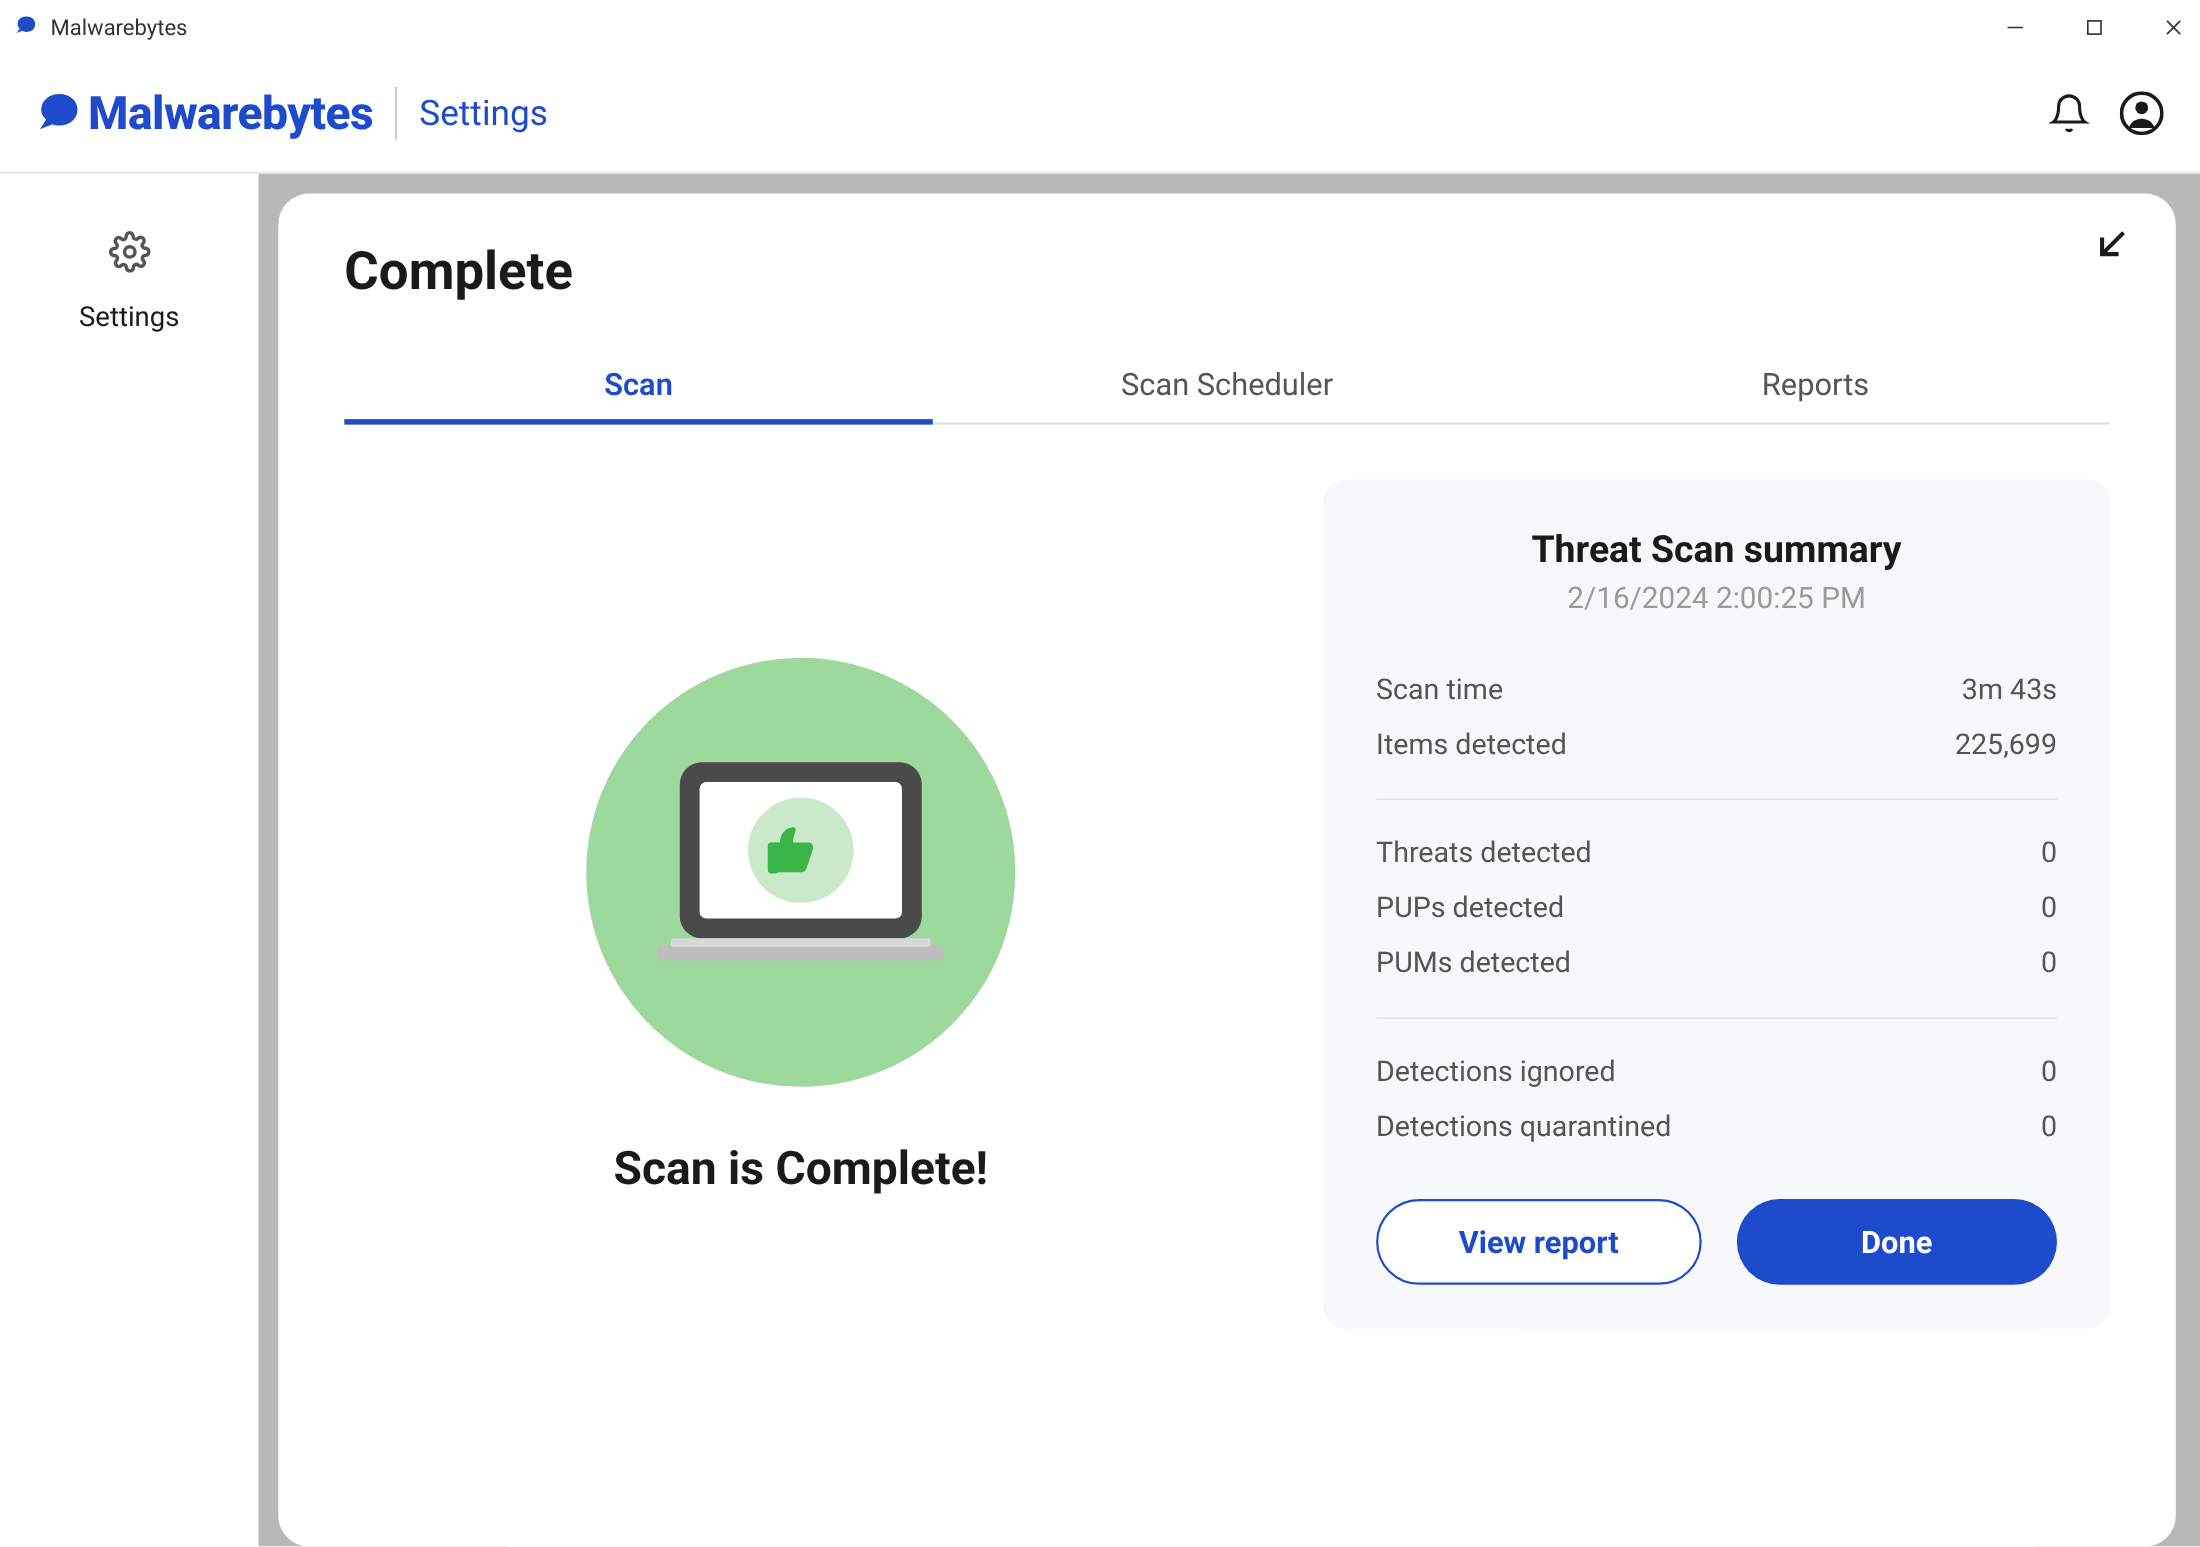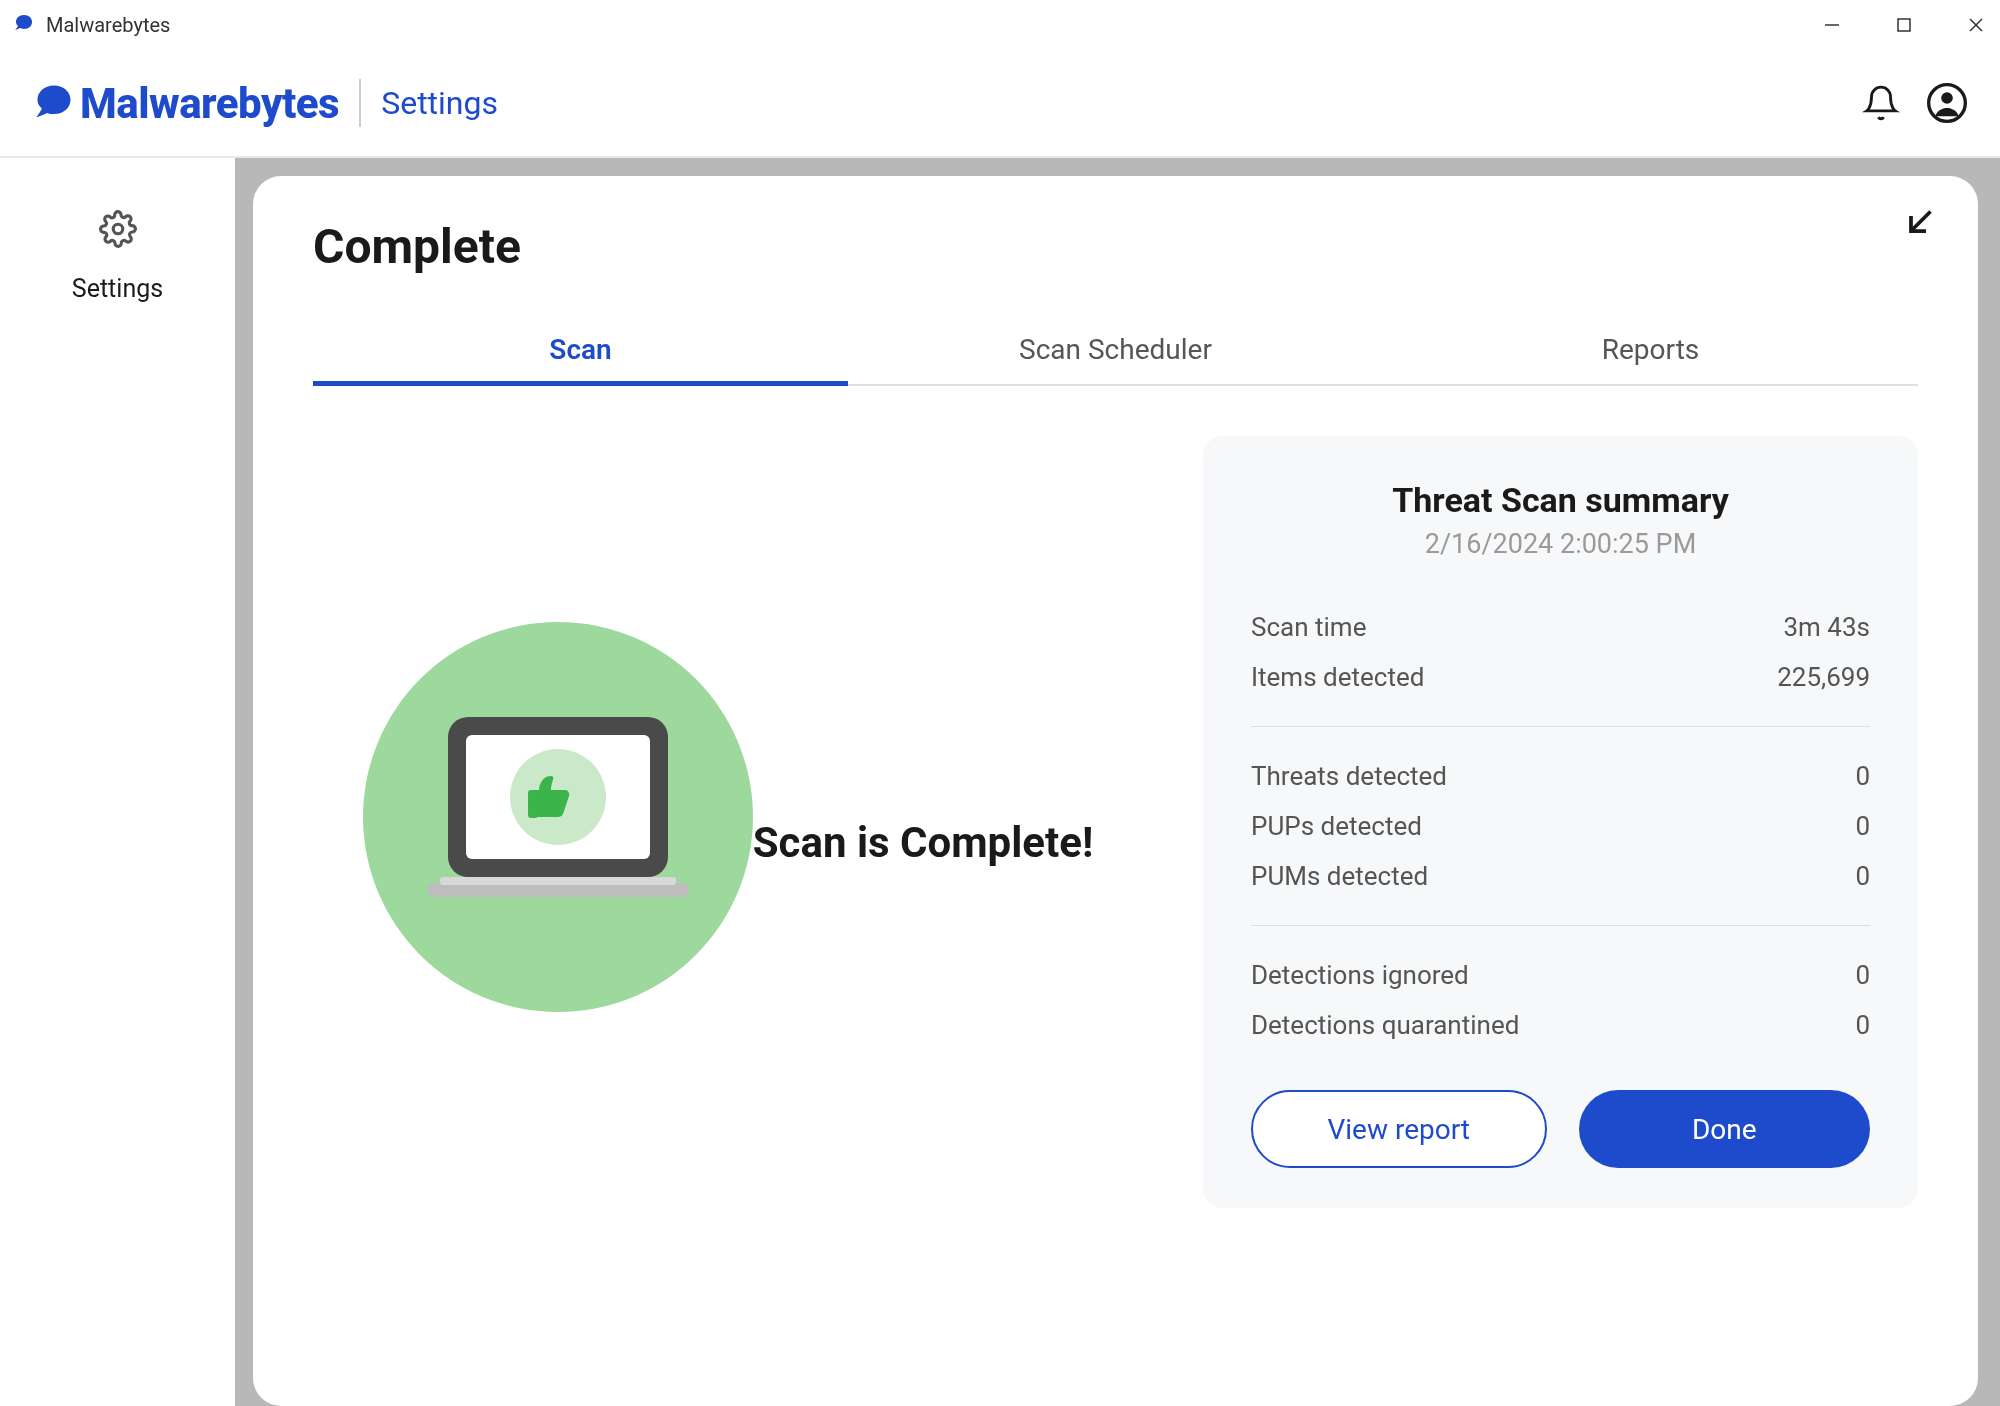--- a/index.html
+++ b/index.html
@@ -31,32 +31,32 @@
 .panel { background: #fff; border-radius: 28px; width: 100%; height: 100%; padding: 42px 60px; position: relative; }
 .collapse-btn { position: absolute; top: 28px; right: 40px; cursor: pointer; }
 .page-title { font-size: 48px; font-weight: 700; color: #1a1a1a; margin-bottom: 40px; }
 
 .tabs { display: flex; border-bottom: 2px solid #e0e0e0; margin-bottom: 50px; }
 .tab { flex: 1; text-align: center; padding: 18px 0; font-size: 28px; color: #555; cursor: pointer; position: relative; }
 .tab.active { color: #1e4bcc; font-weight: 600; }
 .tab.active::after { content: ""; position: absolute; bottom: -2px; left: 0; right: 0; height: 5px; background: #1e4bcc; }
 
 .content-grid { display: flex; gap: 60px; }
-.scan-visual { flex: 1; display: flex; flex-direction: row; align-items: center; justify-content: center; padding-top: 40px; }
+.scan-visual { flex: 1; display: flex; flex-direction: column; align-items: center; justify-content: center; padding-top: 40px; }
 .scan-circle { width: 390px; height: 390px; border-radius: 50%; background: #9dd89d; display: flex; align-items: center; justify-content: center; margin-bottom: 50px; }
 .scan-status { font-size: 42px; font-weight: 700; color: #1a1a1a; }
 
 .summary-card { width: 715px; background: #f7f8fa; border-radius: 20px; padding: 44px 48px 40px; display: flex; flex-direction: column; }
 .summary-title { font-size: 34px; font-weight: 700; color: #1a1a1a; text-align: center; margin-bottom: 8px; }
 .summary-date { font-size: 27px; color: #9a9a9a; text-align: center; margin-bottom: 42px; }
 .summary-row { display: flex; justify-content: space-between; font-size: 26px; color: #555; padding: 10px 0; }
 .summary-divider { height: 1px; background: #ddd; margin: 24px 0; }
 .summary-spacer { flex: 1; }
 .summary-buttons { display: flex; gap: 32px; margin-top: 40px; }
-.btn { flex: 1; height: 78px; border-radius: 40px; font-size: 28px; font-weight: 400; display: flex; align-items: center; justify-content: center; cursor: pointer; }
+.btn { flex: 1; height: 78px; border-radius: 40px; font-size: 28px; font-weight: 700; display: flex; align-items: center; justify-content: center; cursor: pointer; }
 .btn-outline { border: 2px solid #1e4bcc; color: #1e4bcc; background: #fff; }
 .btn-primary { background: #1e4bcc; color: #fff; border: none; }
 </style>
 </head>
 <body>
 
 <div class="titlebar">
   <div class="titlebar-left">
     <span class="app-icon">
       <svg viewBox="0 0 24 24" width="24" height="24">

